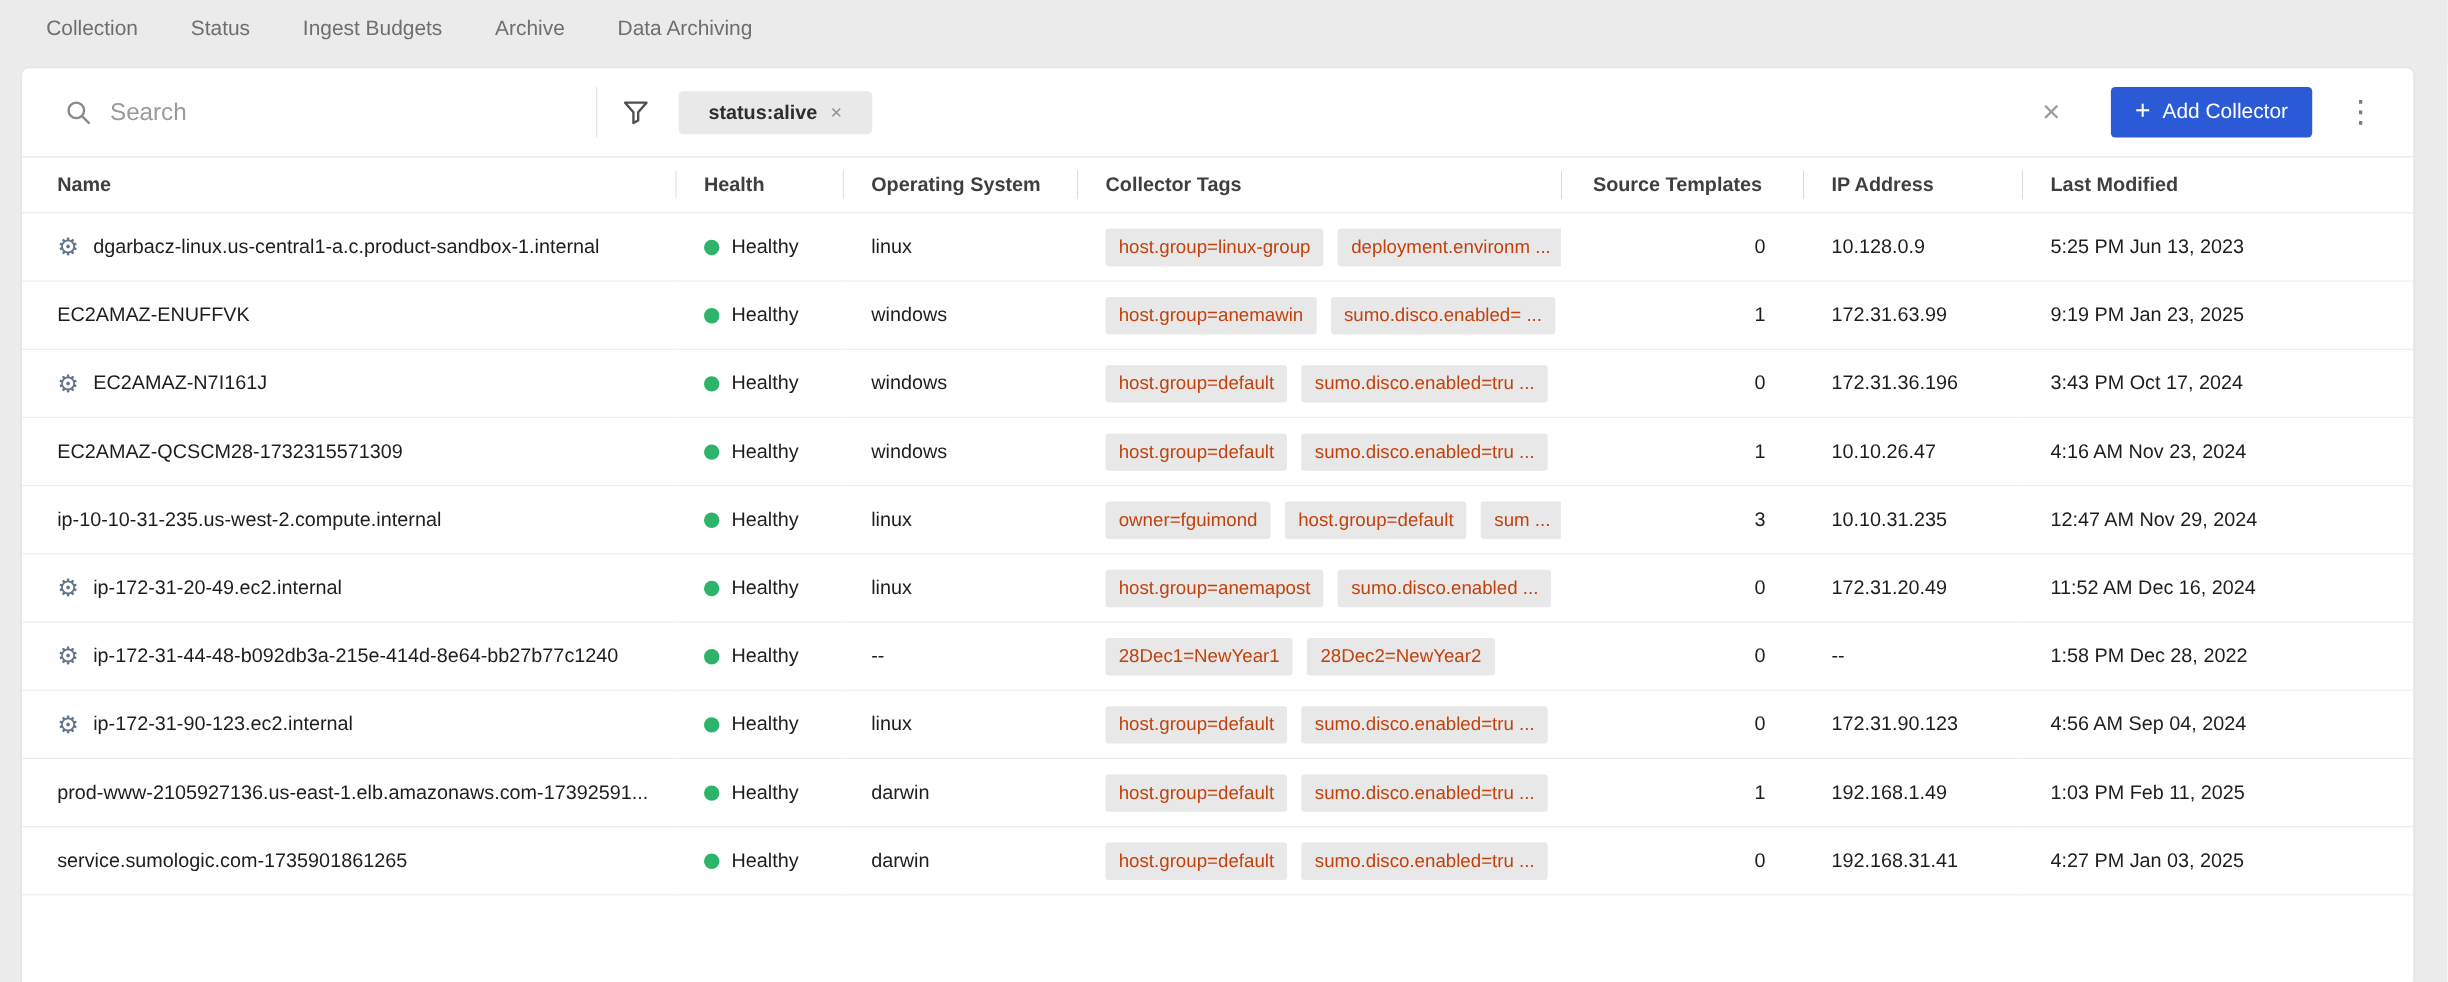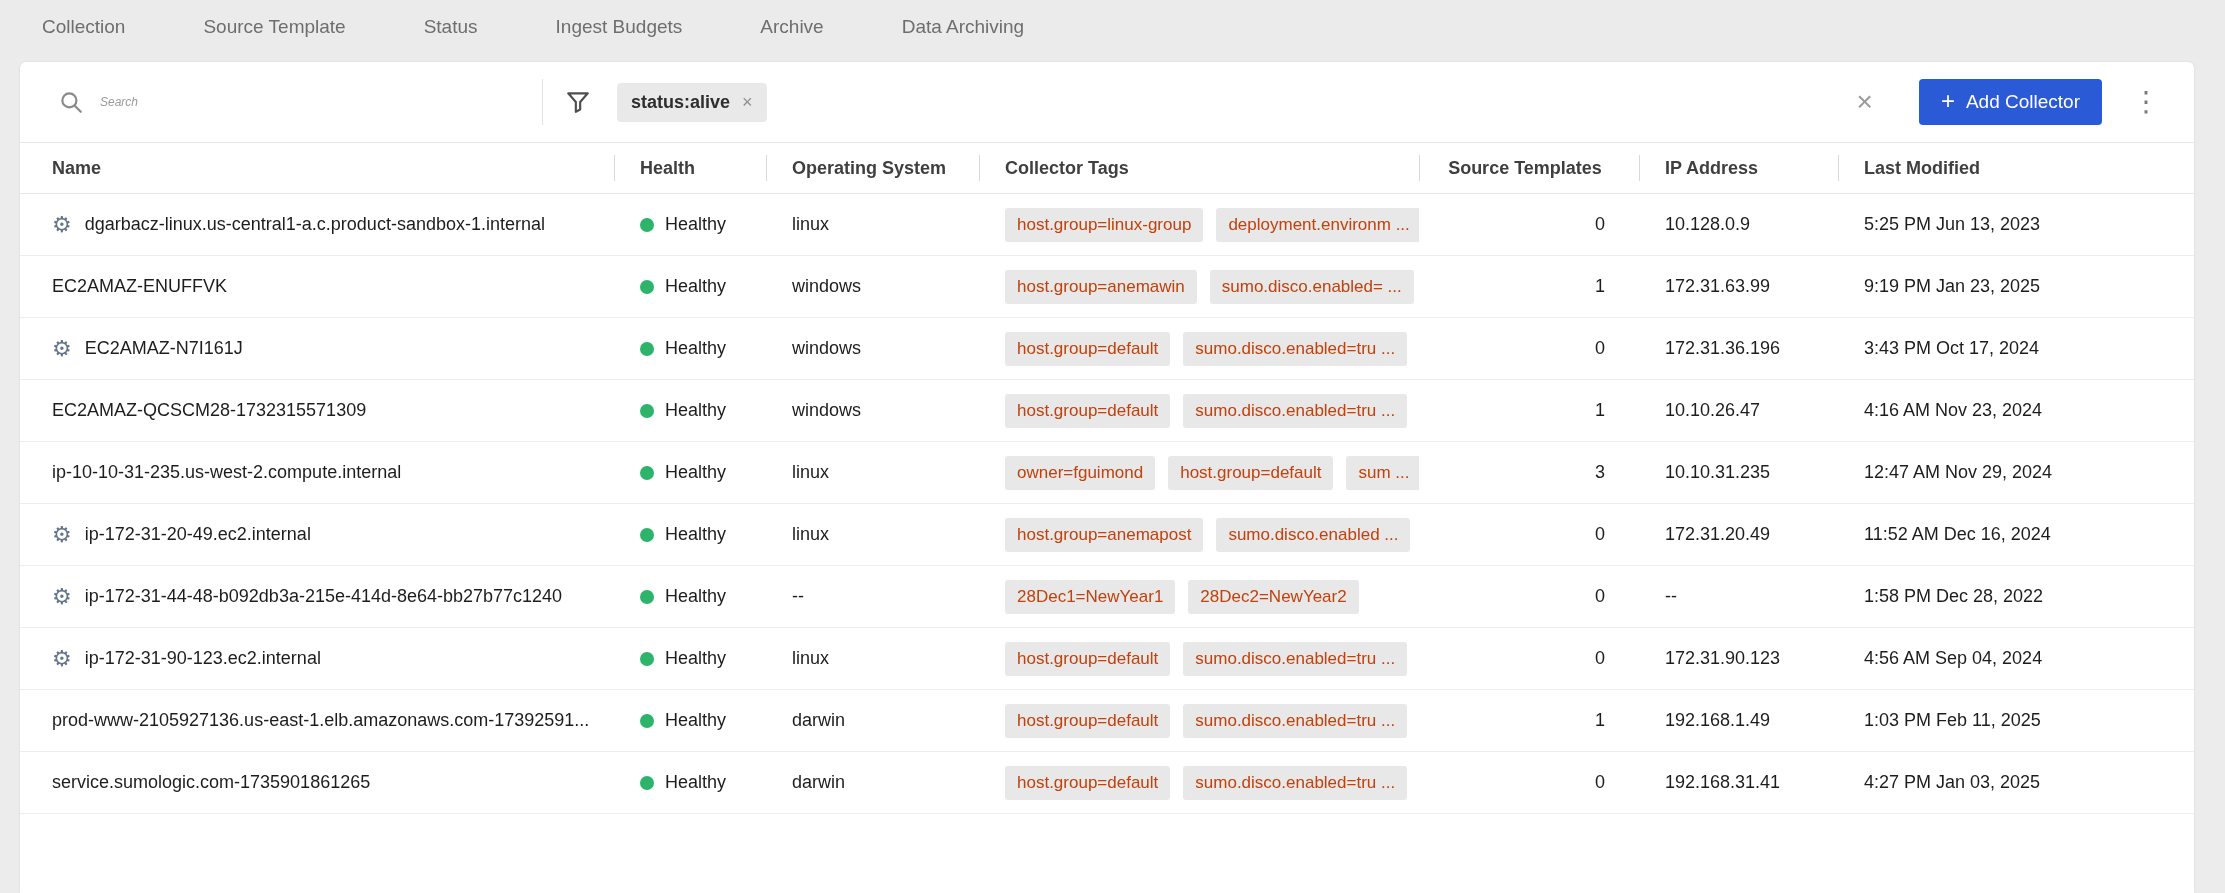--- a/index.html
+++ b/index.html
@@ -5,46 +5,46 @@
   html,body{margin:0;padding:0;}
   body{
     width:2225px;height:893px;overflow:hidden;position:relative;
     background:#ececec;
     font-family:"Liberation Sans", sans-serif;
     -webkit-font-smoothing:antialiased;
   }
   
   .tabbar{
     height:58px;background:#ebebeb;display:flex;align-items:stretch;
-    padding-left:40px;gap:74px;
+    padding-left:40px;gap:44px;
   }
   .tab{
     display:flex;align-items:center;font-size:19px;color:#6e6e6e;
     border-bottom:4px solid transparent;padding:0 2px;cursor:pointer;white-space:nowrap;
   }
   .tab.active{color:#1f1f1f;font-weight:700;border-bottom-color:#3f83d6;}
   
   .card{
     position:absolute;left:20px;right:31px;top:62px;bottom:0;
     background:#ffffff;border-radius:6px 6px 0 0;
     box-shadow:0 0 3px rgba(0,0,0,0.08);
     overflow:hidden;
   }
   
   .toolbar{height:80px;display:flex;align-items:center;padding:0 34px 0 38px;}
   .search-icon{display:flex;align-items:center;color:#8a8a8a;}
   .search-input{
-    border:none;outline:none;font-size:12px;width:440px;margin-left:14px;
-    color:#333;background:transparent;font-family:"Liberation Sans", sans-serif;font-style:italic;
+    border:none;outline:none;font-size:22px;width:440px;margin-left:14px;
+    color:#333;background:transparent;font-family:"Liberation Sans", sans-serif;
   }
   .search-input::placeholder{color:#9a9a9a;}
   .toolbar-divider{width:1px;height:46px;background:#e3e3e3;margin-right:22px;}
   .funnel-icon{display:flex;align-items:center;color:#4f4f4f;cursor:pointer;}
   .filter-chip{
-    margin-left:26px;background:#e9e9e9;border-radius:4px;padding:9px 14px;
+    margin-left:26px;background:#e9e9e9;border-radius:4px;padding:9px 27px;
     font-size:18px;font-weight:700;color:#2e2e2e;display:flex;align-items:center;gap:12px;
   }
   .chip-close{color:#8f8f8f;font-size:18px;font-weight:400;cursor:pointer;line-height:1;}
   .spacer{flex:1;}
   .clear-icon{color:#9a9a9a;font-size:28px;line-height:1;margin-right:46px;cursor:pointer;}
   .add-btn{
     border:none;color:#fff;font-size:19px;height:46px;padding:0 22px;border-radius:4px;
     display:flex;align-items:center;gap:11px;cursor:pointer;
     font-family:"Liberation Sans", sans-serif;
   }
@@ -75,21 +75,20 @@
     display:inline-block;background:#e8e8e8;border-radius:3px;padding:7px 12px;
     font-size:17px;color:#c2410c;margin-right:13px;
   }
   td.c-st{text-align:right;padding-right:34px;padding-left:0;}
 </style>
 </head>
 <body>
 
 <div class="tabbar">
   <div class="tab">Collection</div>
-  <div class="tab">Source Template</div>
   <div class="tab">Status</div>
   <div class="tab">Ingest Budgets</div>
   <div class="tab">Archive</div>
   <div class="tab">Data Archiving</div>
 </div>
 
 <div class="card">
 
   <div class="toolbar">
     <span class="search-icon">

